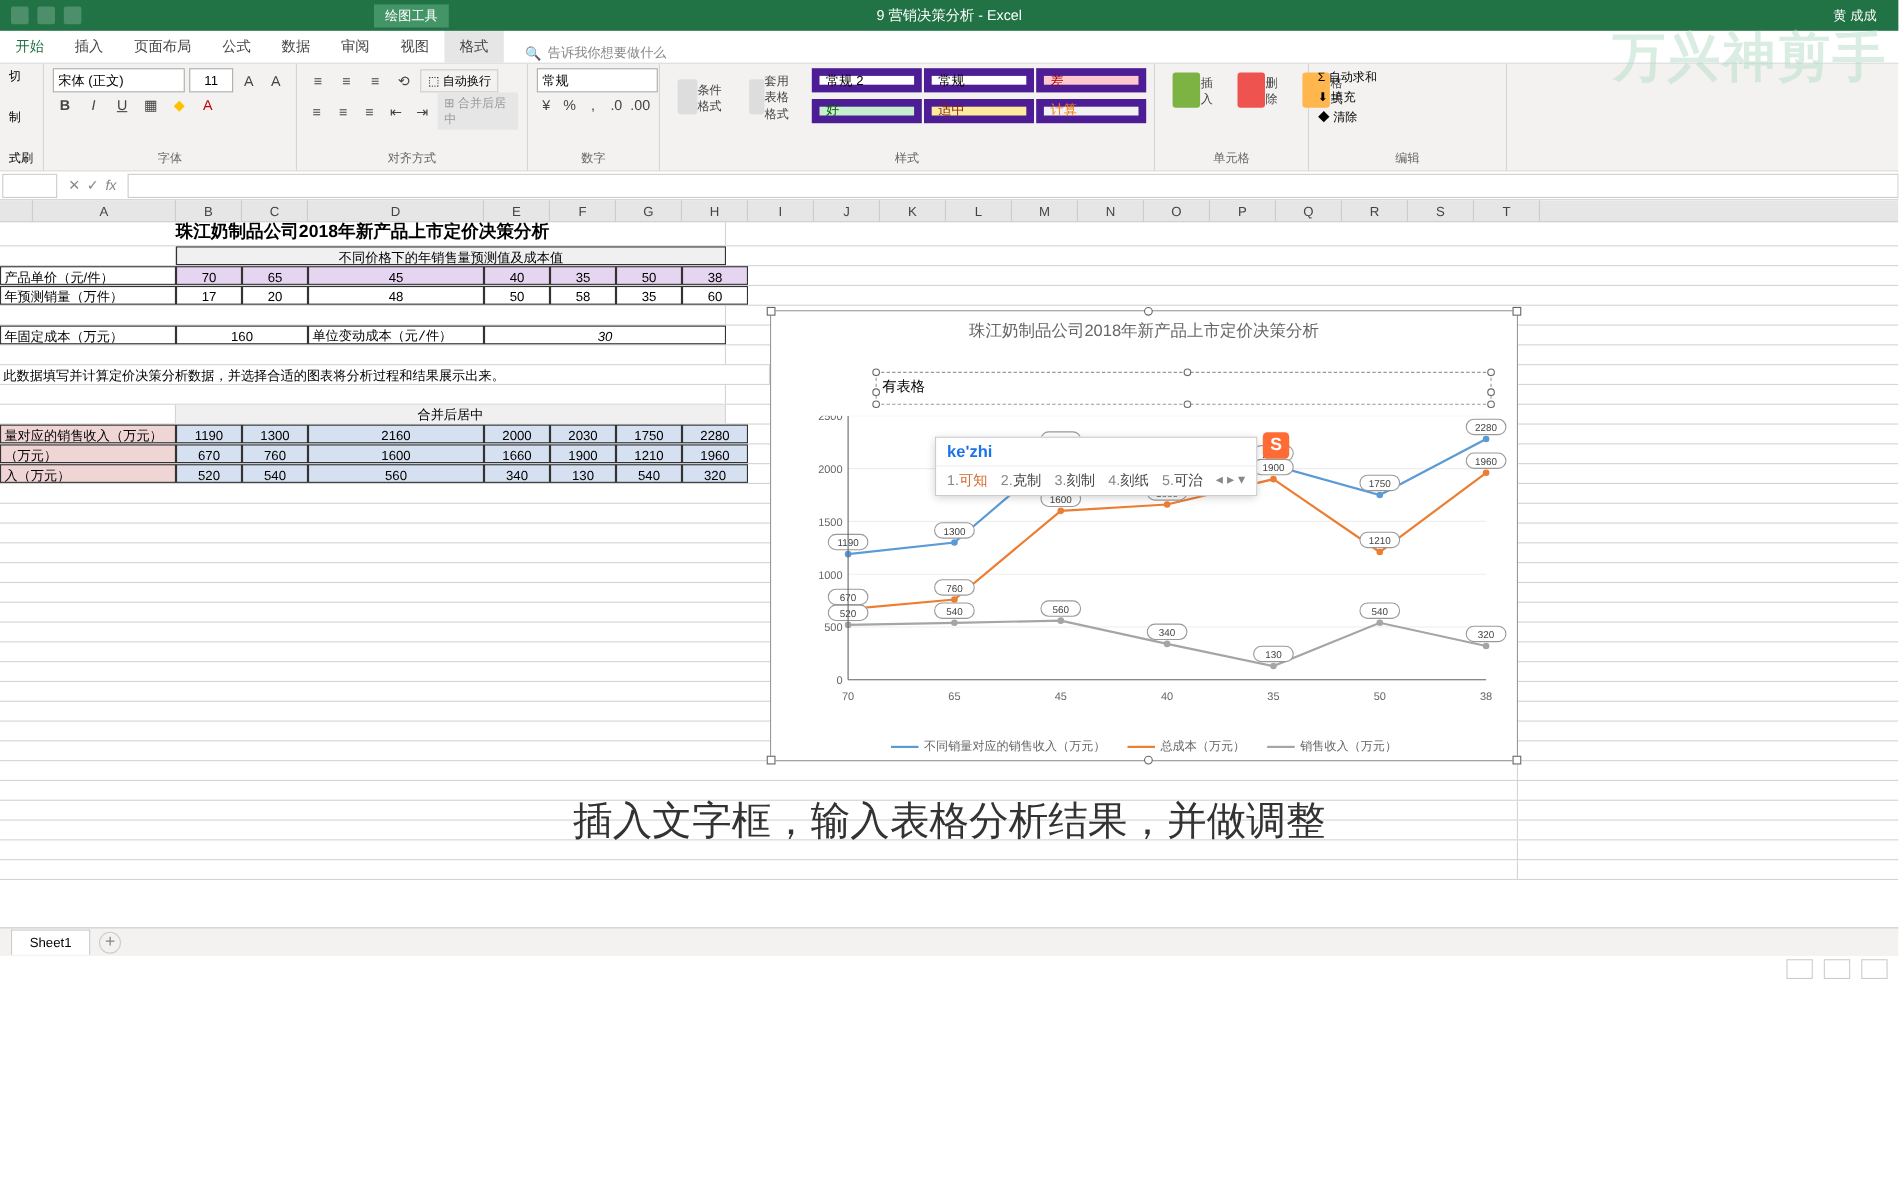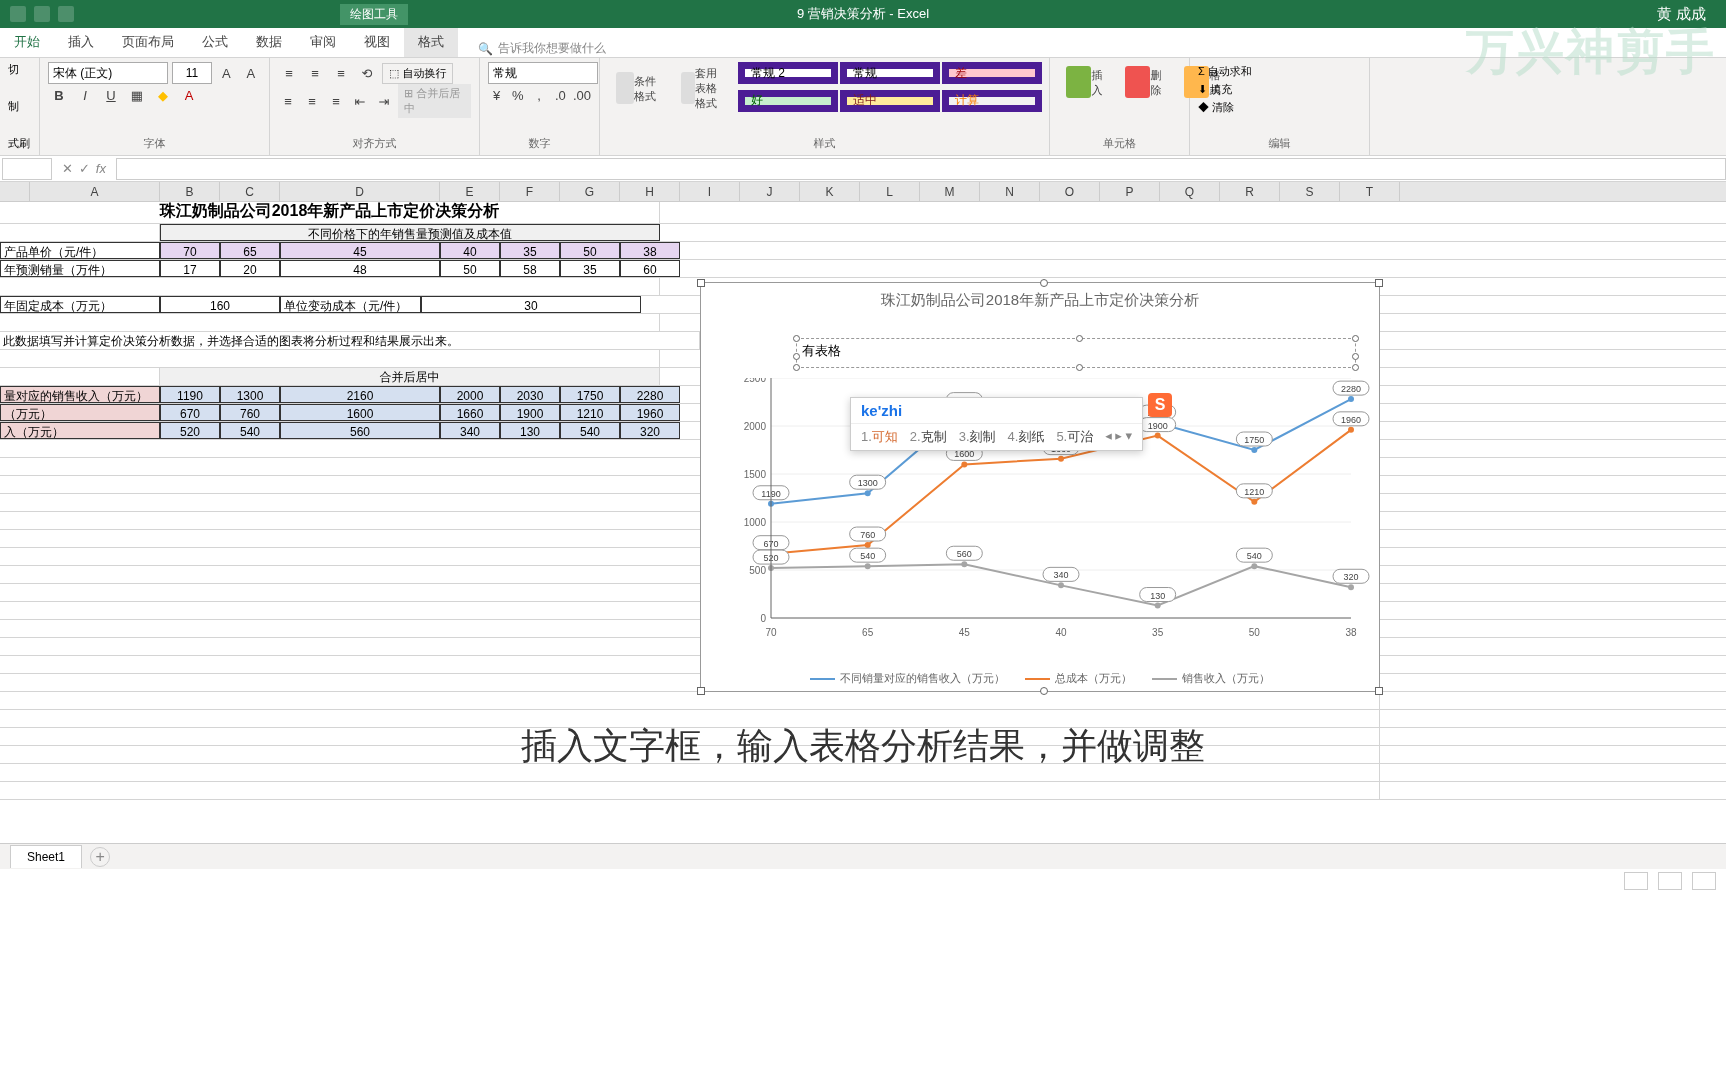--- a/index.html
+++ b/index.html
@@ -2,21 +2,21 @@
 <html><head>
 <meta charset="utf-8">
 <style>
 *{margin:0;padding:0;box-sizing:border-box;font-family:"Microsoft YaHei",Arial,sans-serif}
 body{background:#fff;width:1726px;height:1079px;overflow:hidden;position:relative}
 .titlebar{height:28px;background:linear-gradient(#217346,#217346);display:flex;align-items:center;color:#fff;font-size:12px;position:relative}
 .titlebar-left{display:flex;gap:8px;padding-left:10px}
 .qat-btn{width:16px;height:16px;background:rgba(255,255,255,0.2);border-radius:2px}
 .titlebar-center{position:absolute;left:50%;transform:translateX(-50%);font-size:13px}
 .titlebar-ctx{position:absolute;left:340px;background:#439467;padding:2px 10px;font-size:12px}
-.titlebar-right{position:absolute;right:20px;font-size:15px}
+.titlebar-right{position:absolute;right:20px;font-size:12px}
 .ribbon-tabs{height:30px;background:#fff;display:flex;align-items:flex-end;border-bottom:1px solid #d4d4d4}
 .tab{padding:6px 14px;font-size:13px;color:#444;cursor:pointer}
 .tab.active{color:#217346}
 .tab.ctx{background:#e6e6e6;color:#444}
 .tellme{margin-left:20px;color:#888;font-size:12px;display:flex;align-items:center;gap:5px}
 .ribbon{height:98px;background:#f3f2f1;border-bottom:1px solid #d4d4d4;display:flex}
 .rgroup{border-right:1px solid #d4d4d4;padding:4px 8px;display:flex;flex-direction:column;justify-content:space-between;position:relative}
 .rgroup-label{font-size:11px;color:#666;text-align:center;margin-top:auto;padding-top:2px}
 .rrow{display:flex;gap:4px;align-items:center}
 .font-sel{width:120px;height:22px;border:1px solid #ababab;background:#fff;font-size:12px;padding:0 4px}
@@ -272,22 +272,22 @@
         <div class="cell data-cell bordered" style="width: 60px;">58</div>
         <div class="cell data-cell bordered" style="width: 60px;">35</div>
         <div class="cell data-cell bordered" style="width: 60px;">60</div>
       </div>
       <div class="row">
         <div class="cell " style="width: 660px;"></div>
       </div>
       <div class="row">
         <div class="cell bordered" style="width: 160px;">年固定成本（万元）</div>
         <div class="cell data-cell bordered" style="width: 120px;">160</div>
-        <div class="cell bordered" style="width: 141px;">单位变动成本（元/件）</div>
-        <div class="cell data-cell bordered" style="width: 220px;">30</div>
+        <div class="cell bordered" style="width: 160px; font-family: Liberation Mono, monospace;">单位变动成本（元/件）</div>
+        <div class="cell data-cell bordered" style="width: 220px; font-style: italic;">30</div>
       </div>
       <div class="row">
         <div class="cell " style="width: 660px;"></div>
       </div>
       <div class="row">
         <div class="cell " style="width: 700px;">此数据填写并计算定价决策分析数据，并选择合适的图表将分析过程和结果展示出来。</div>
       </div>
       <div class="row">
         <div class="cell " style="width: 660px;"></div>
       </div>

